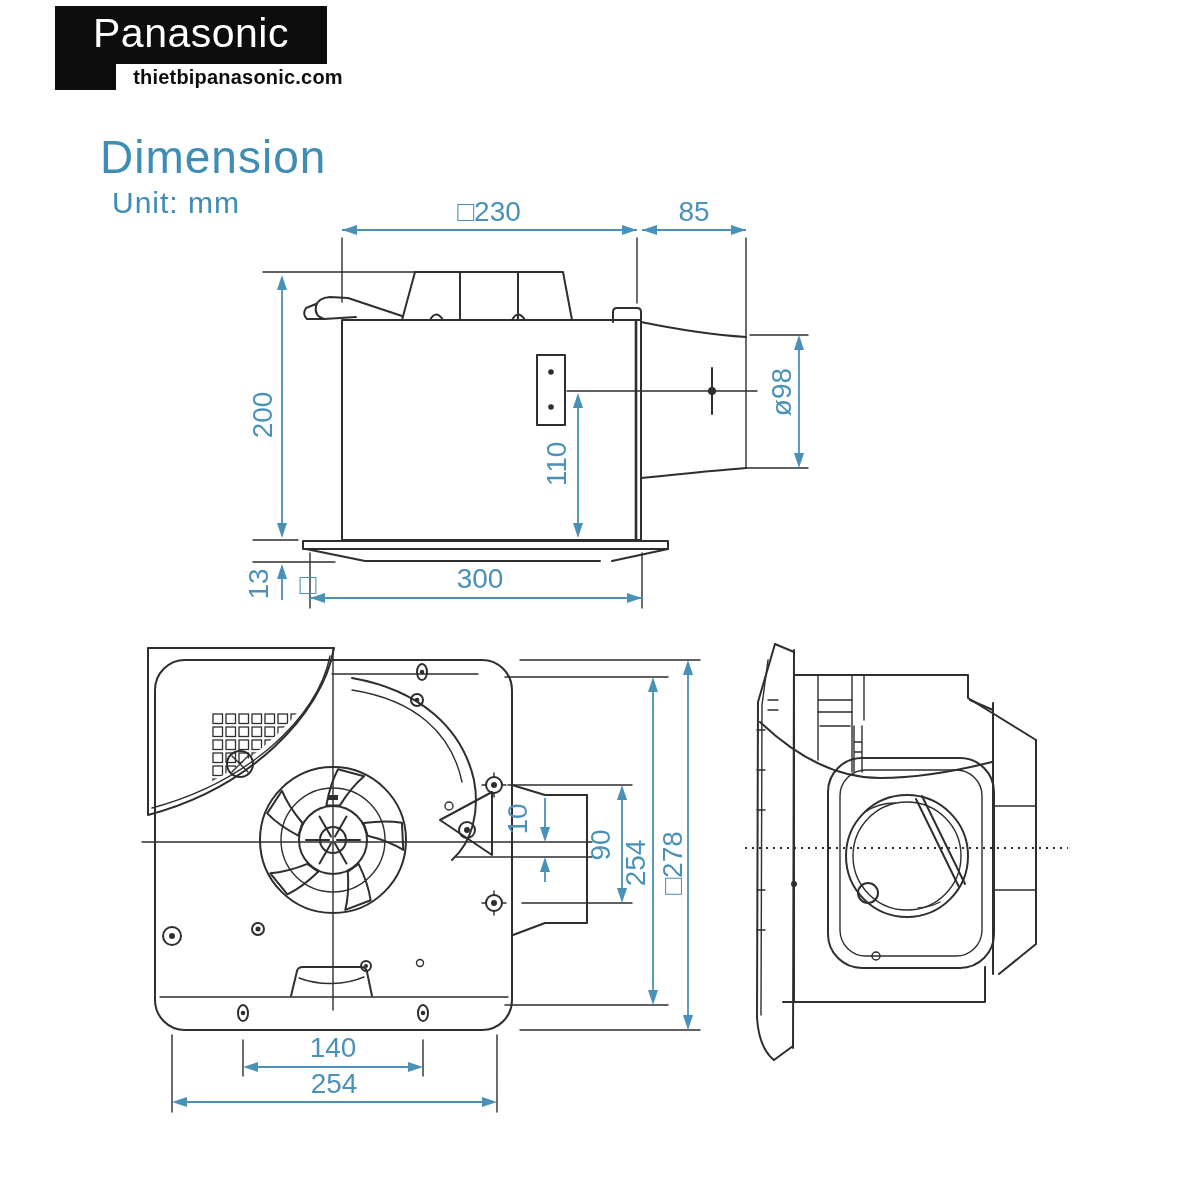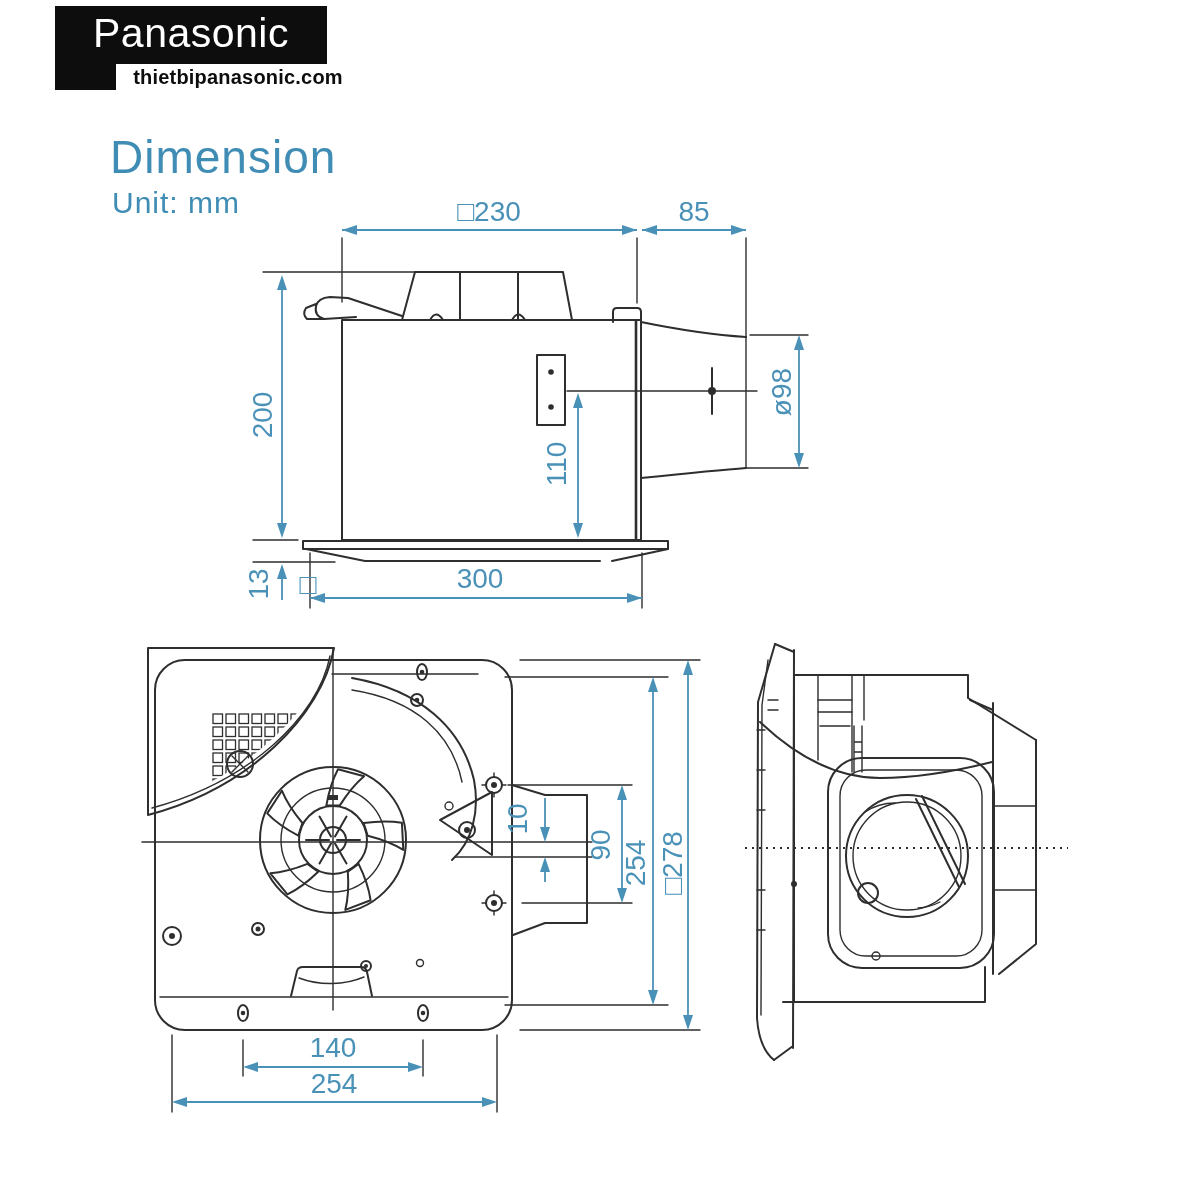--- a/index.html
+++ b/index.html
@@ -7,21 +7,21 @@
         font-family:"Liberation Sans", sans-serif;}
   .abs{position:absolute;}
   
   #logo-box{left:55px;top:6px;width:272px;height:84px;background:#0d0d0d;}
   #logo-word{left:0;top:4px;width:272px;height:50px;color:#ffffff;
              font-size:41px;font-weight:normal;text-align:center;letter-spacing:0.5px;}
   #logo-strip{left:14px;top:58px;width:244px;height:26px;background:#ffffff;
               display:flex;align-items:center;justify-content:center;margin-left:47px;}
   #logo-site{color:#0d0d0d;font-size:20px;font-weight:bold;letter-spacing:0.2px;}
   
-  #page-title{left:110px;top:130px;font-size:46px;color:#3f8cb5;letter-spacing:1px;}
+  #page-title{left:100px;top:130px;font-size:46px;color:#3f8cb5;letter-spacing:1px;}
   #unit-label{left:112px;top:186px;font-size:30px;color:#3f8cb5;letter-spacing:1px;}
   
   #drawing{left:0;top:0;}
   .ln{stroke:#2e2e2e;stroke-width:2;fill:none;stroke-linecap:round;stroke-linejoin:round;}
   .lnT{stroke:#2e2e2e;stroke-width:1.4;fill:none;stroke-linecap:round;}
   .lnK{stroke:#2e2e2e;stroke-width:2.6;fill:none;}
   .dim{stroke:#4a91b8;stroke-width:1.8;fill:none;}
   .arr{fill:#4a91b8;stroke:none;}
   .dtx{fill:#4a91b8;font-family:"Liberation Sans",sans-serif;font-size:28px;}
   .dot{fill:#2e2e2e;stroke:none;}

